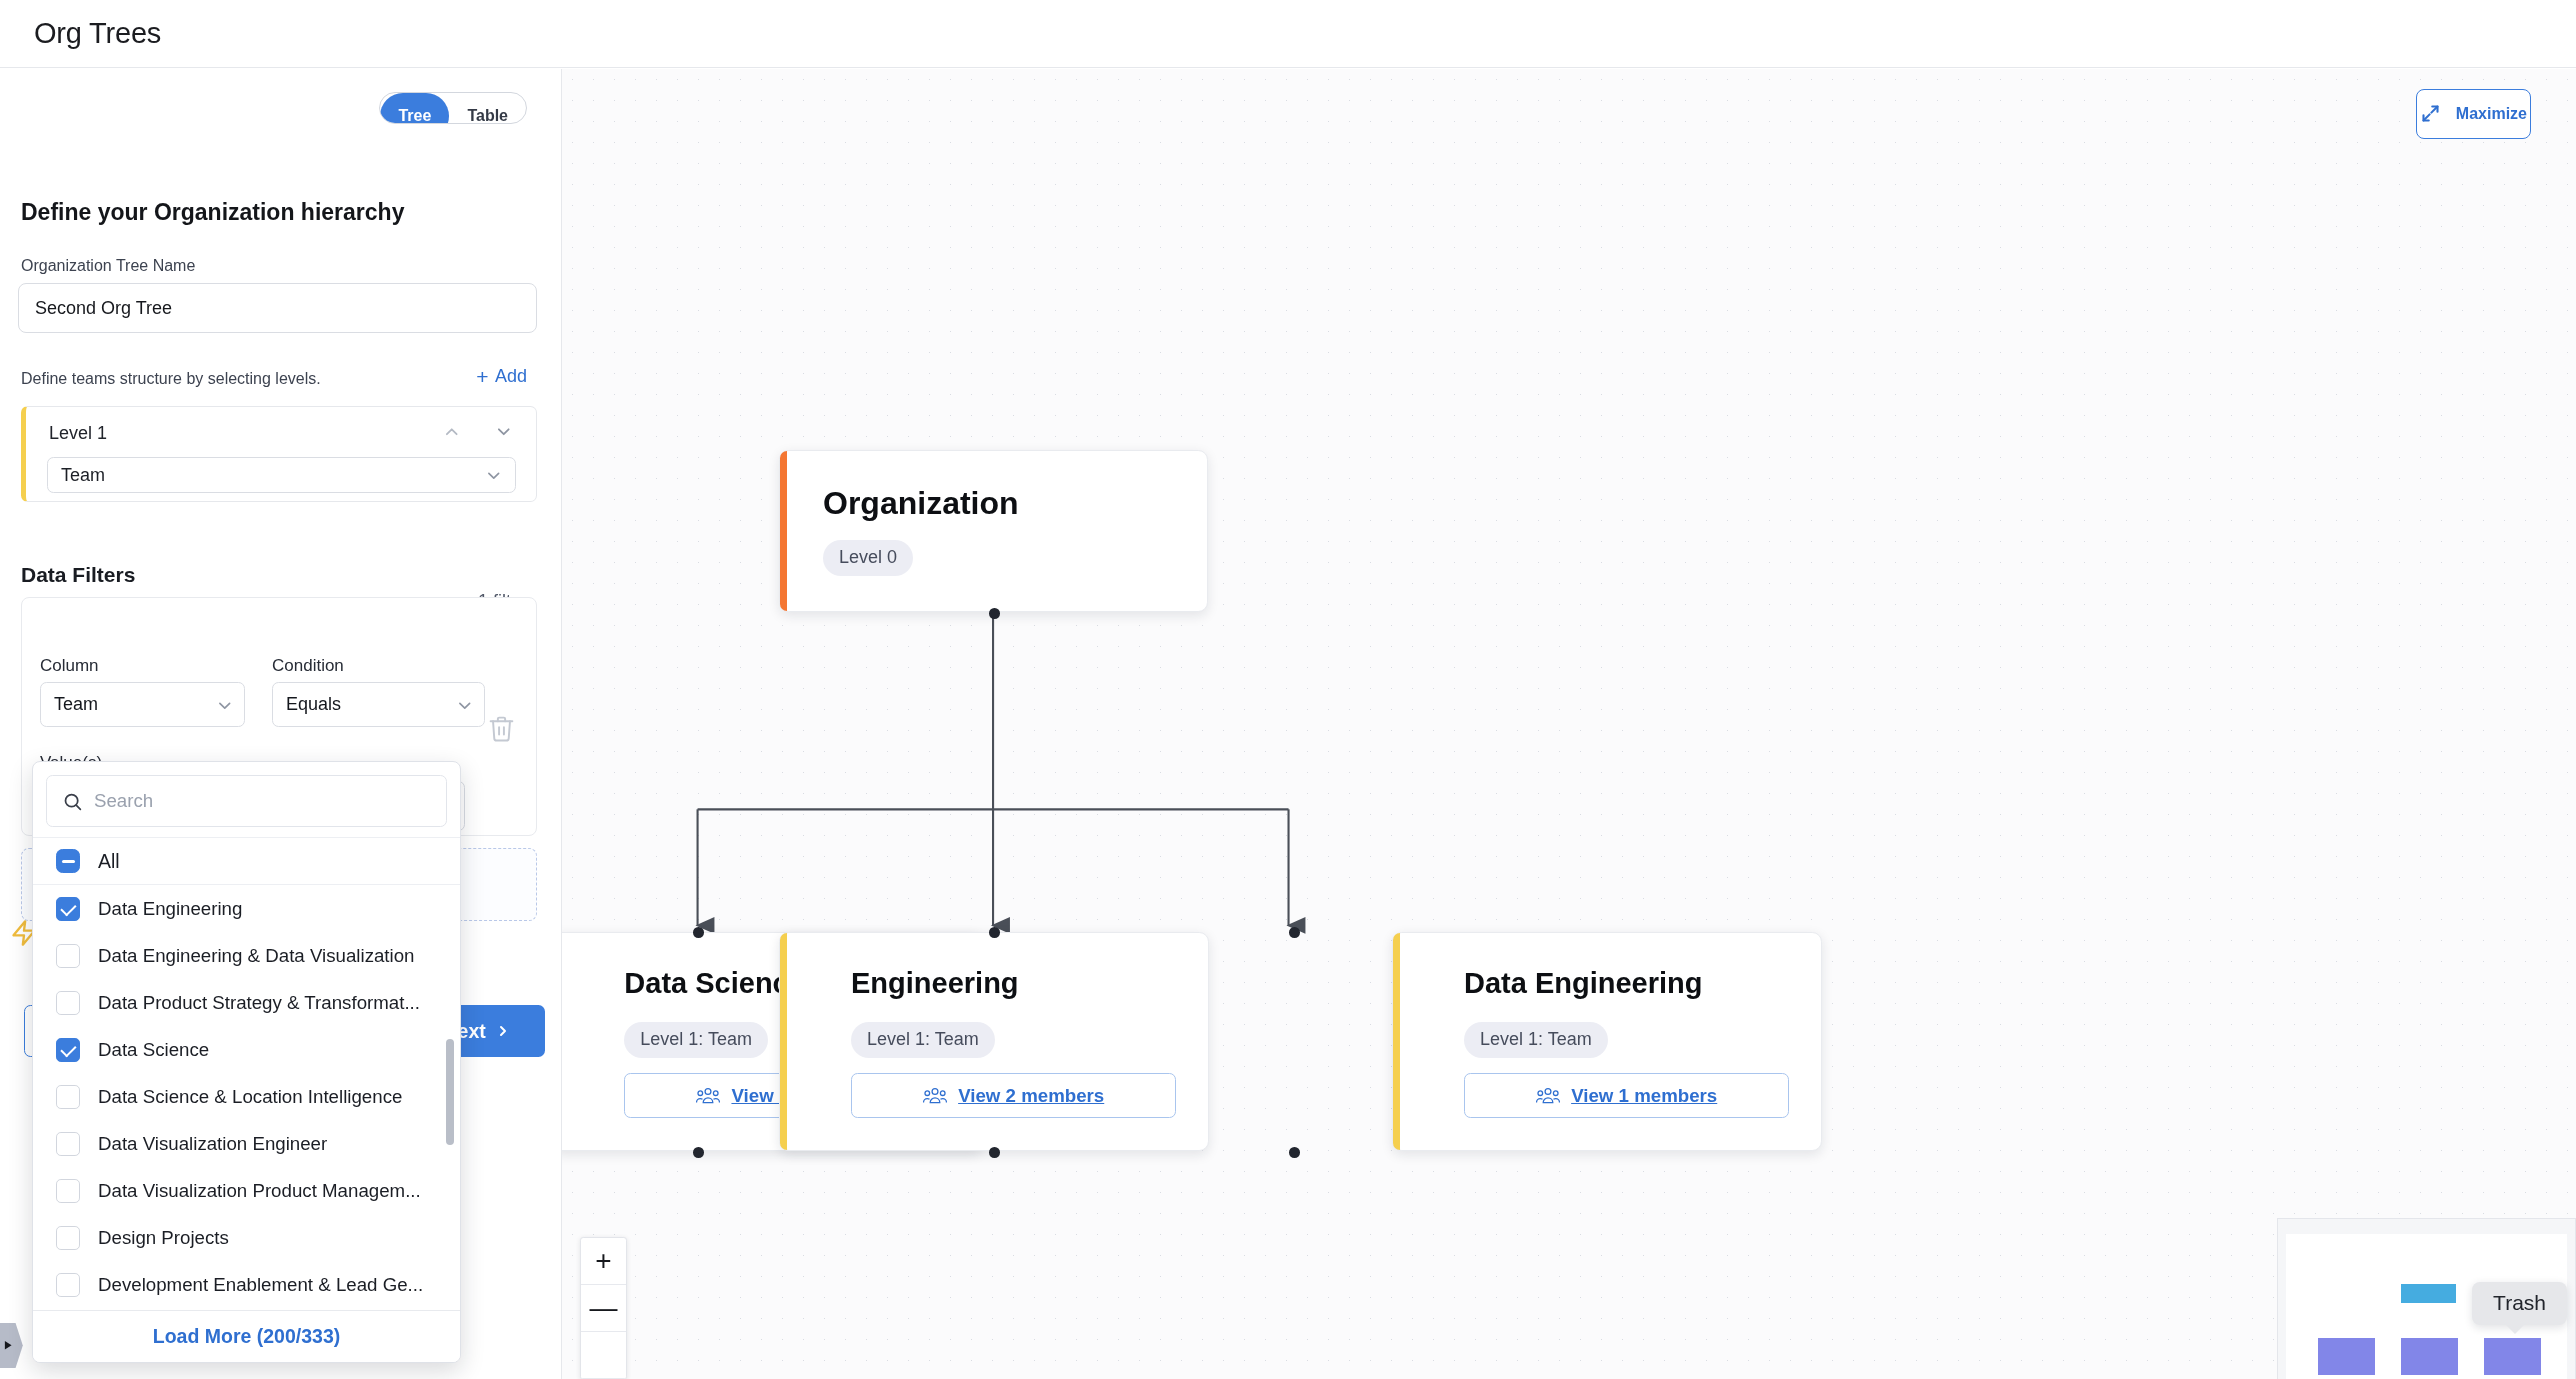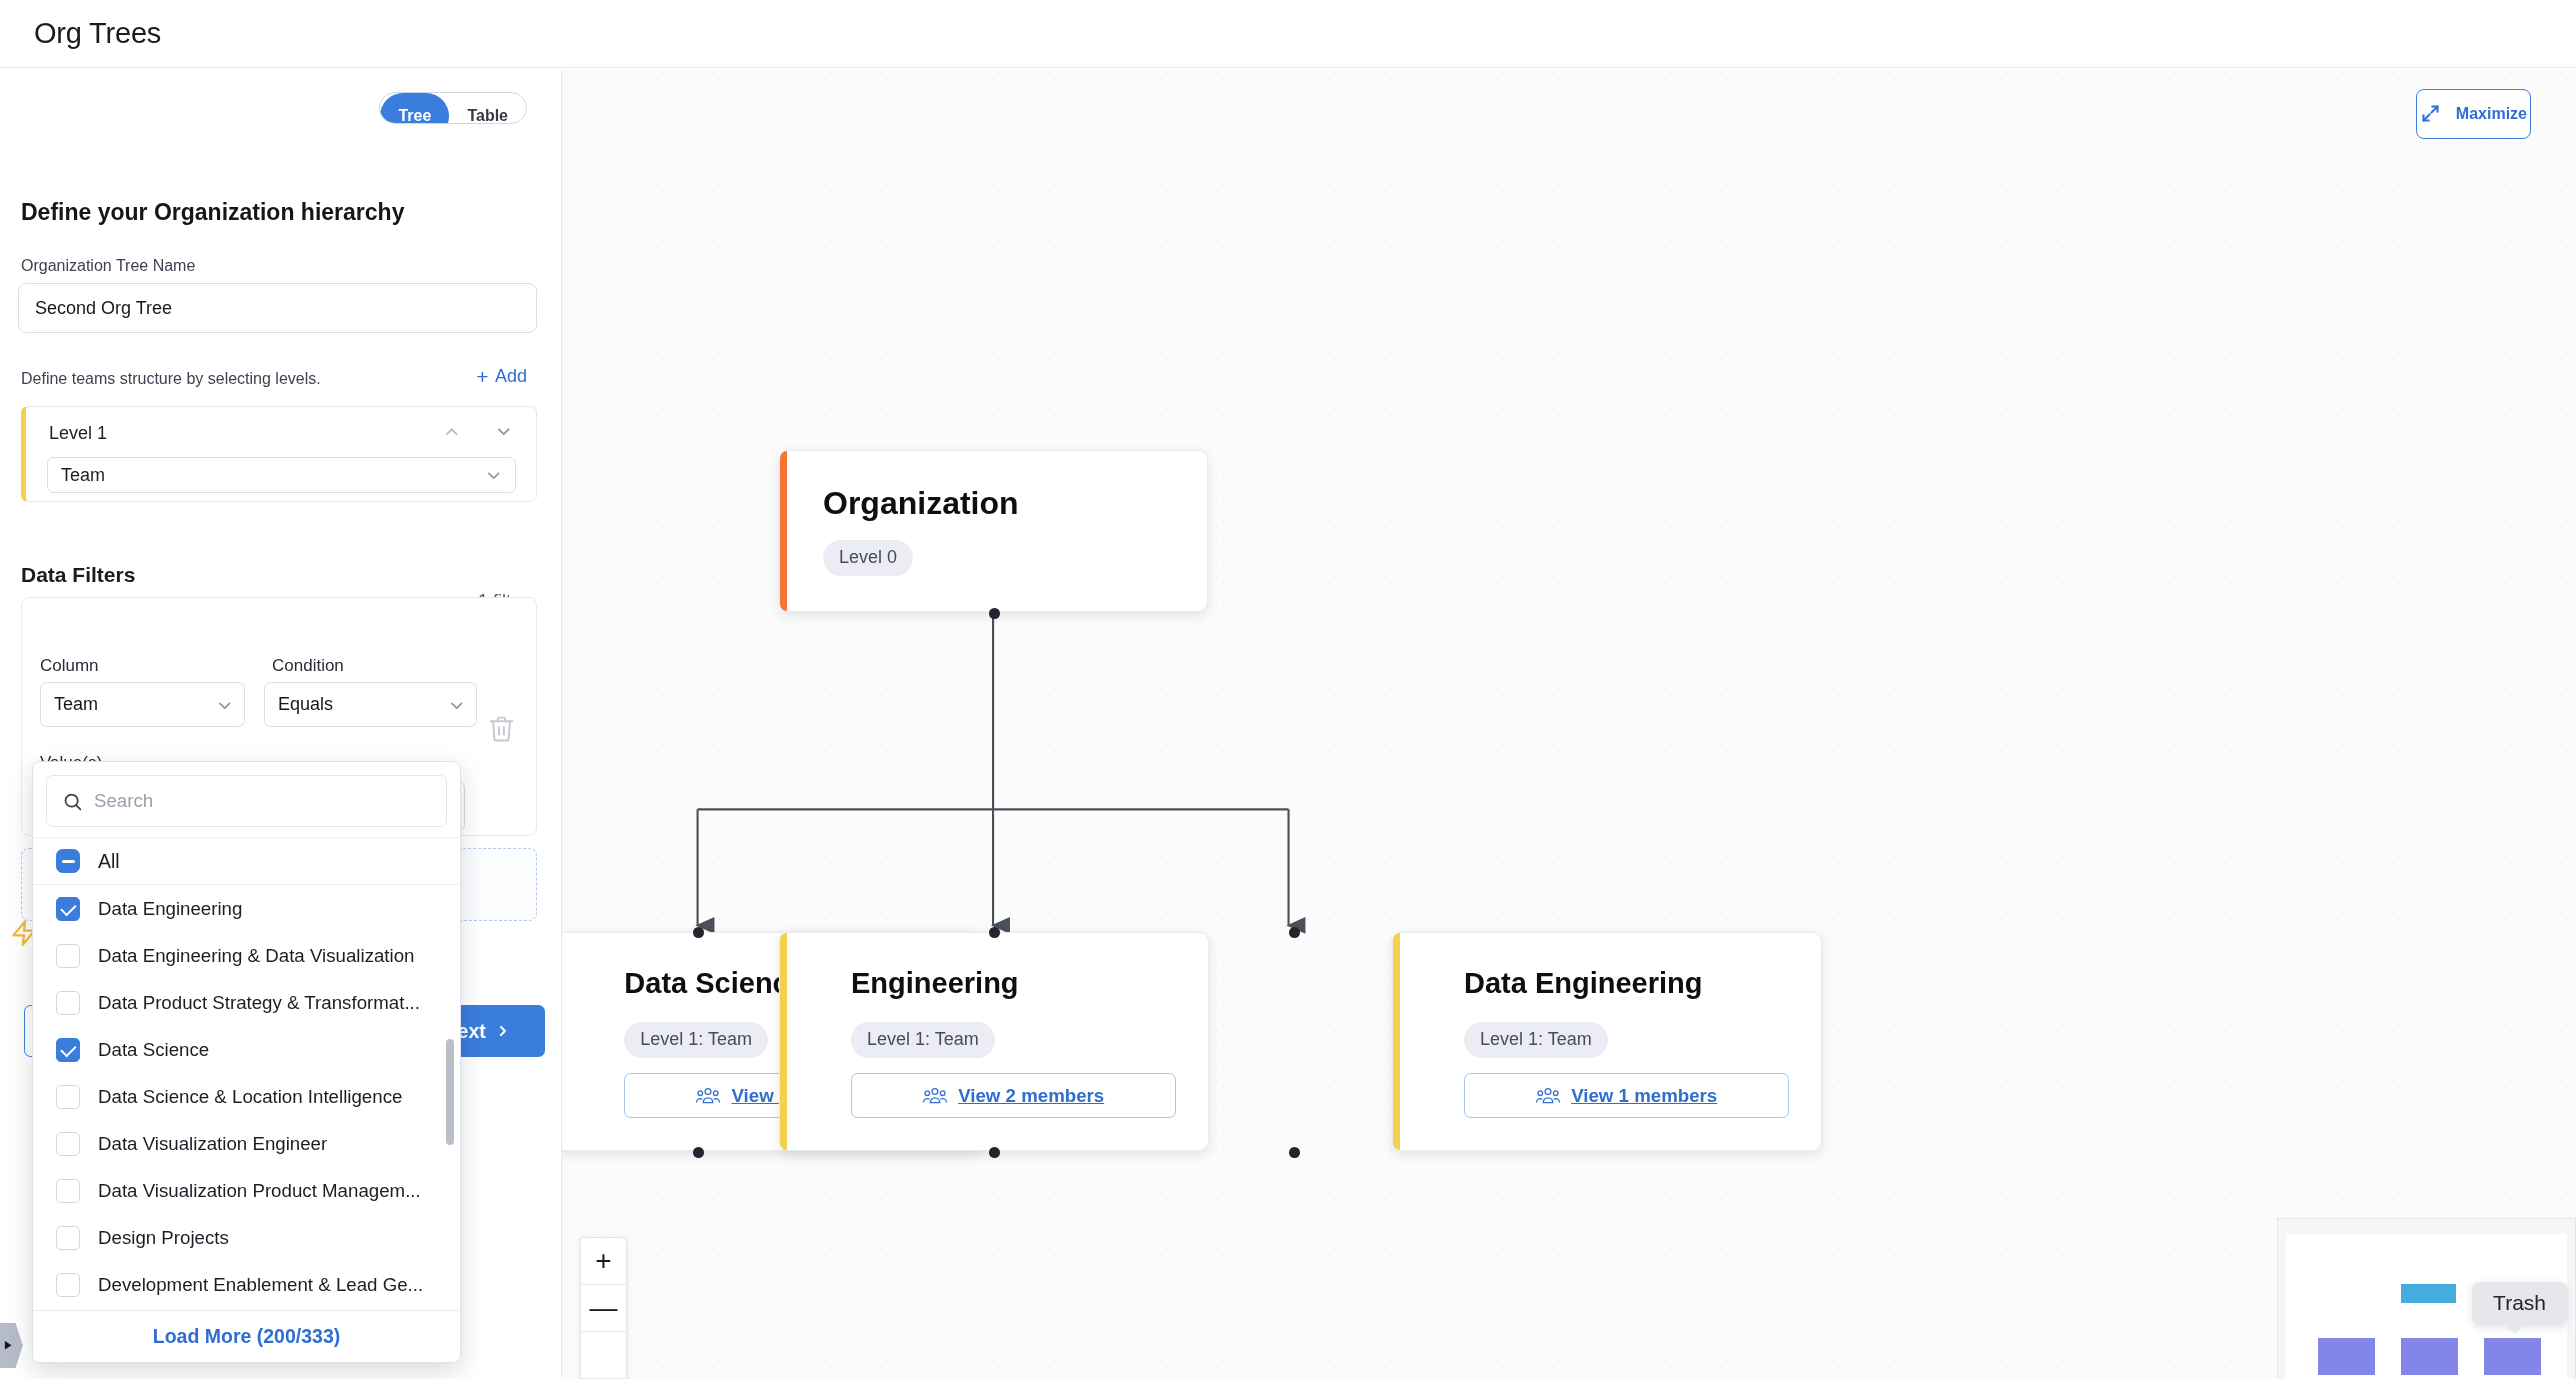--- a/index.html
+++ b/index.html
@@ -103,21 +103,21 @@
   .fc-cond-lbl { left: 250px; top: 58px; }
   .fc-val-lbl { left: 18px; top: 155px; }
 
   .mini-select {
     position: absolute; height: 45px; border: 0.8px solid #dadde3;
     border-radius: 6.5px; background: #fff; display: flex; align-items: center;
     padding: 0 13px; font-size: 18px; color: #14171d;
   }
   .mini-select .chev { position: absolute; right: 9.7px; top: 13px; }
   .sel-column { left: 18px; top: 84px; width: 205px; }
-  .sel-condition { left: 242px; top: 84px; width: 213px; }
+  .sel-condition { left: 250px; top: 84px; width: 213px; }
 
   .val-select {
     position: absolute; left: 18px; top: 183px; width: 425px; height: 50px;
     border: 0.8px solid #d7dbe2; border-radius: 6.5px; background: #fff;
     display: flex; align-items: center; padding: 0 11.4px;
   }
   .val-chip {
     background: #eceef5; border-radius: 4.9px; padding: 4.9px 9.7px;
     font-size: 17px; color: #4a5163;
   }

